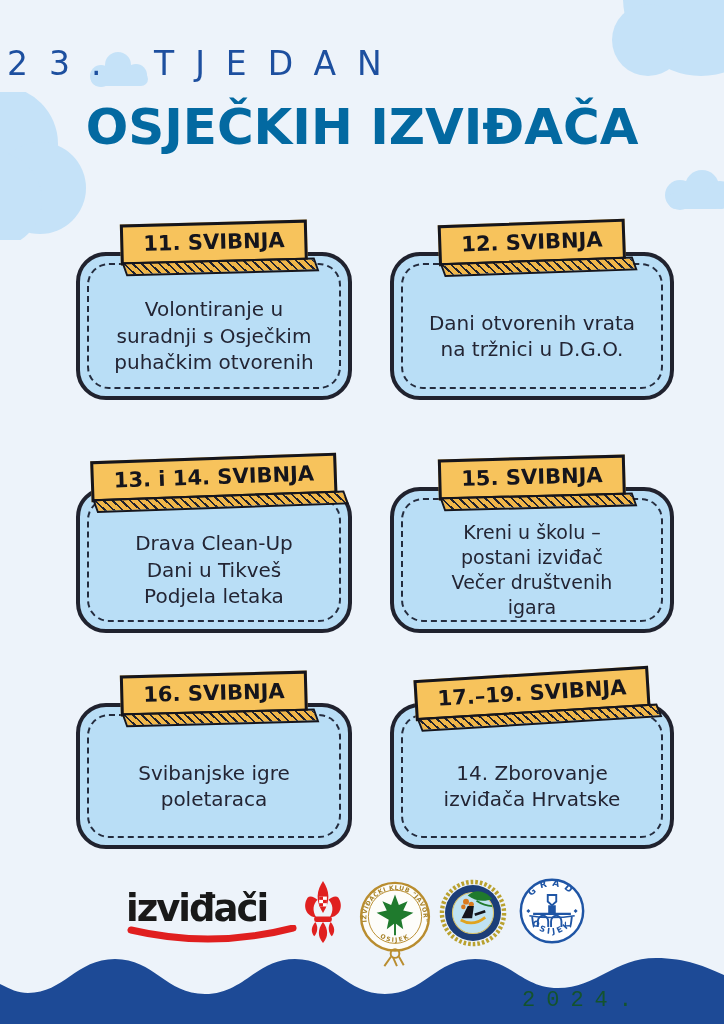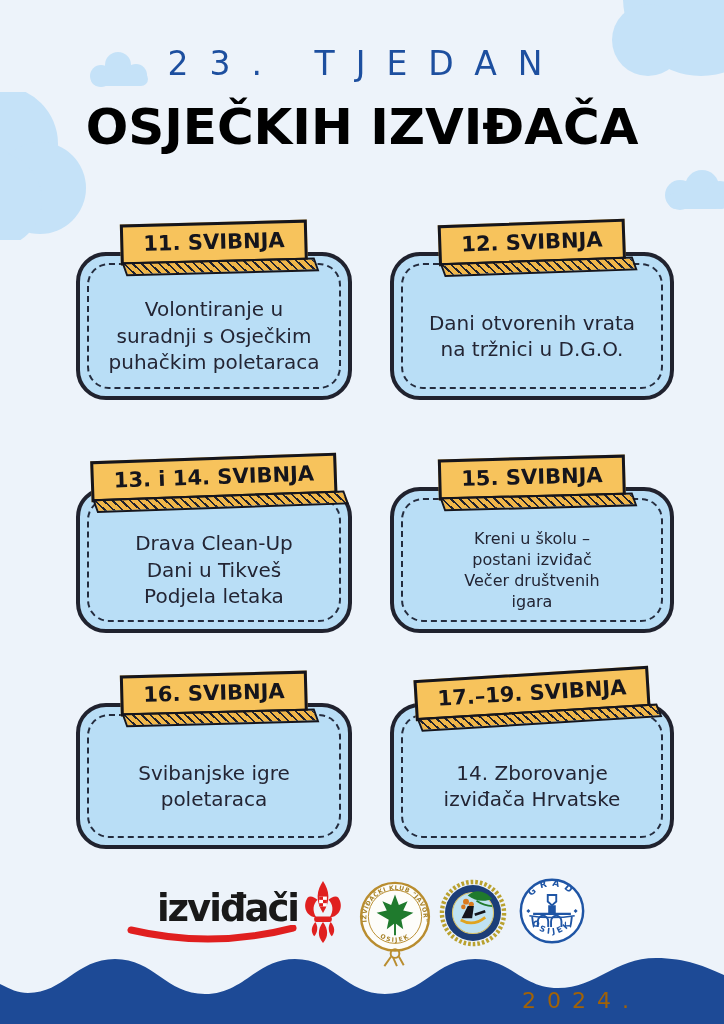--- a/index.html
+++ b/index.html
@@ -3,27 +3,27 @@
 <meta charset="utf-8">
 <style>
   html,body { margin:0; padding:0; background:#dfe7ef; }
   .poster {
     position:relative; width:724px; height:1024px; margin:0 auto;
     background:#edf3fa; overflow:hidden;
     font-family:"DejaVu Sans", sans-serif;
   }
   .cloud { position:absolute; }
   .week-title {
-    position:absolute; top:44px; left:0; right:0; text-align:center;
+    position:absolute; top:44px; left:0; right:0; text-align:left;
     font-size:33px; color:#1d4f9f; letter-spacing:21px; padding-left:7px;
     font-weight:normal;
   }
   .main-title {
     position:absolute; top:98px; left:0; right:0; text-align:center;
-    font-size:50px; font-weight:bold; color:#000000; letter-spacing:0;
+    font-size:50px; font-weight:bold; color:#0369a1; letter-spacing:0;
   }
   .card {
     position:absolute; background:#b9def6;
     border:4px solid #20222e; border-radius:30px;
   }
   .card::before {
     content:""; position:absolute; inset:7px;
     border:2.5px dashed #242c3e; border-radius:22px;
   }
   .card-text {
@@ -46,38 +46,38 @@
   .r1 { transform:translateX(-50%) rotate(-1.5deg); }
   .r2 { transform:translateX(-50%) rotate(-2deg); }
   .r3 { transform:translateX(-50%) rotate(-3.5deg); }
   
   .c1 { left:76px;  top:252px; width:268px; height:140px; }
   .c2 { left:390px; top:252px; width:276px; height:140px; }
   .c3 { left:76px;  top:487px; width:268px; height:138px; }
   .c4 { left:390px; top:487px; width:276px; height:138px; }
   .c5 { left:76px;  top:703px; width:268px; height:138px; }
   .c6 { left:390px; top:703px; width:276px; height:138px; }
-  .c4 .card-text { font-size:16px; }
+  .c4 .card-text { font-size:19px; }
   
   .logos { position:absolute; left:0; top:872px; width:724px; height:100px; }
-  .wordmark { position:absolute; left:126px; top:18px; text-align:right; }
+  .wordmark { position:absolute; left:126px; top:18px; text-align:left; }
   .wordmark-text {
     font-size:37px; font-weight:bold; color:#191919; letter-spacing:-2px; line-height:1;
     display:block;
   }
   .wordmark-swoosh { display:block; margin-top:-2px; }
   .fleur { position:absolute; left:300px; top:8px; }
   .badge-javor { position:absolute; left:356px; top:6px; }
   .badge-hrast { position:absolute; left:438px; top:6px; }
   .badge-grad  { position:absolute; left:518px; top:5px; }
   
   .wave { position:absolute; left:0; bottom:0; }
   .year {
-    position:absolute; left:522px; top:988px; color:#a16207;
-    font-size:22px; letter-spacing:11px; z-index:3;
+    position:absolute; left:522px; top:988px; color:#14532d;
+    font-size:22px; letter-spacing:11px; z-index:3;font-family:Liberation Mono, monospace;
   }
 </style>
 </head>
 <body>
 
 <div class="poster">
 
   <svg class="cloud" style="left:84px; top:50px;" width="76" height="40" viewBox="0 0 76 40">
     <g fill="#c5e2f8">
       <circle cx="17" cy="26" r="11"></circle>
@@ -108,21 +108,21 @@
     </g>
   </svg>
 
   <div class="week-title">23. TJEDAN</div>
   <div class="main-title">OSJEČKIH IZVIĐAČA</div>
 
   <div class="card c1">
     <div class="tag r1">11. SVIBNJA</div>
     <div class="card-text">Volontiranje u
 suradnji s Osječkim
-puhačkim poletaraca</div>
+puhačkim otvorenih</div>
   </div>
   <div class="card c2">
     <div class="tag r2">12. SVIBNJA</div>
     <div class="card-text">Dani otvorenih vrata
 na tržnici u D.G.O.</div>
   </div>
   <div class="card c3">
     <div class="tag r2">13. i 14. SVIBNJA</div>
     <div class="card-text">Drava Clean-Up
 Dani u Tikveš

